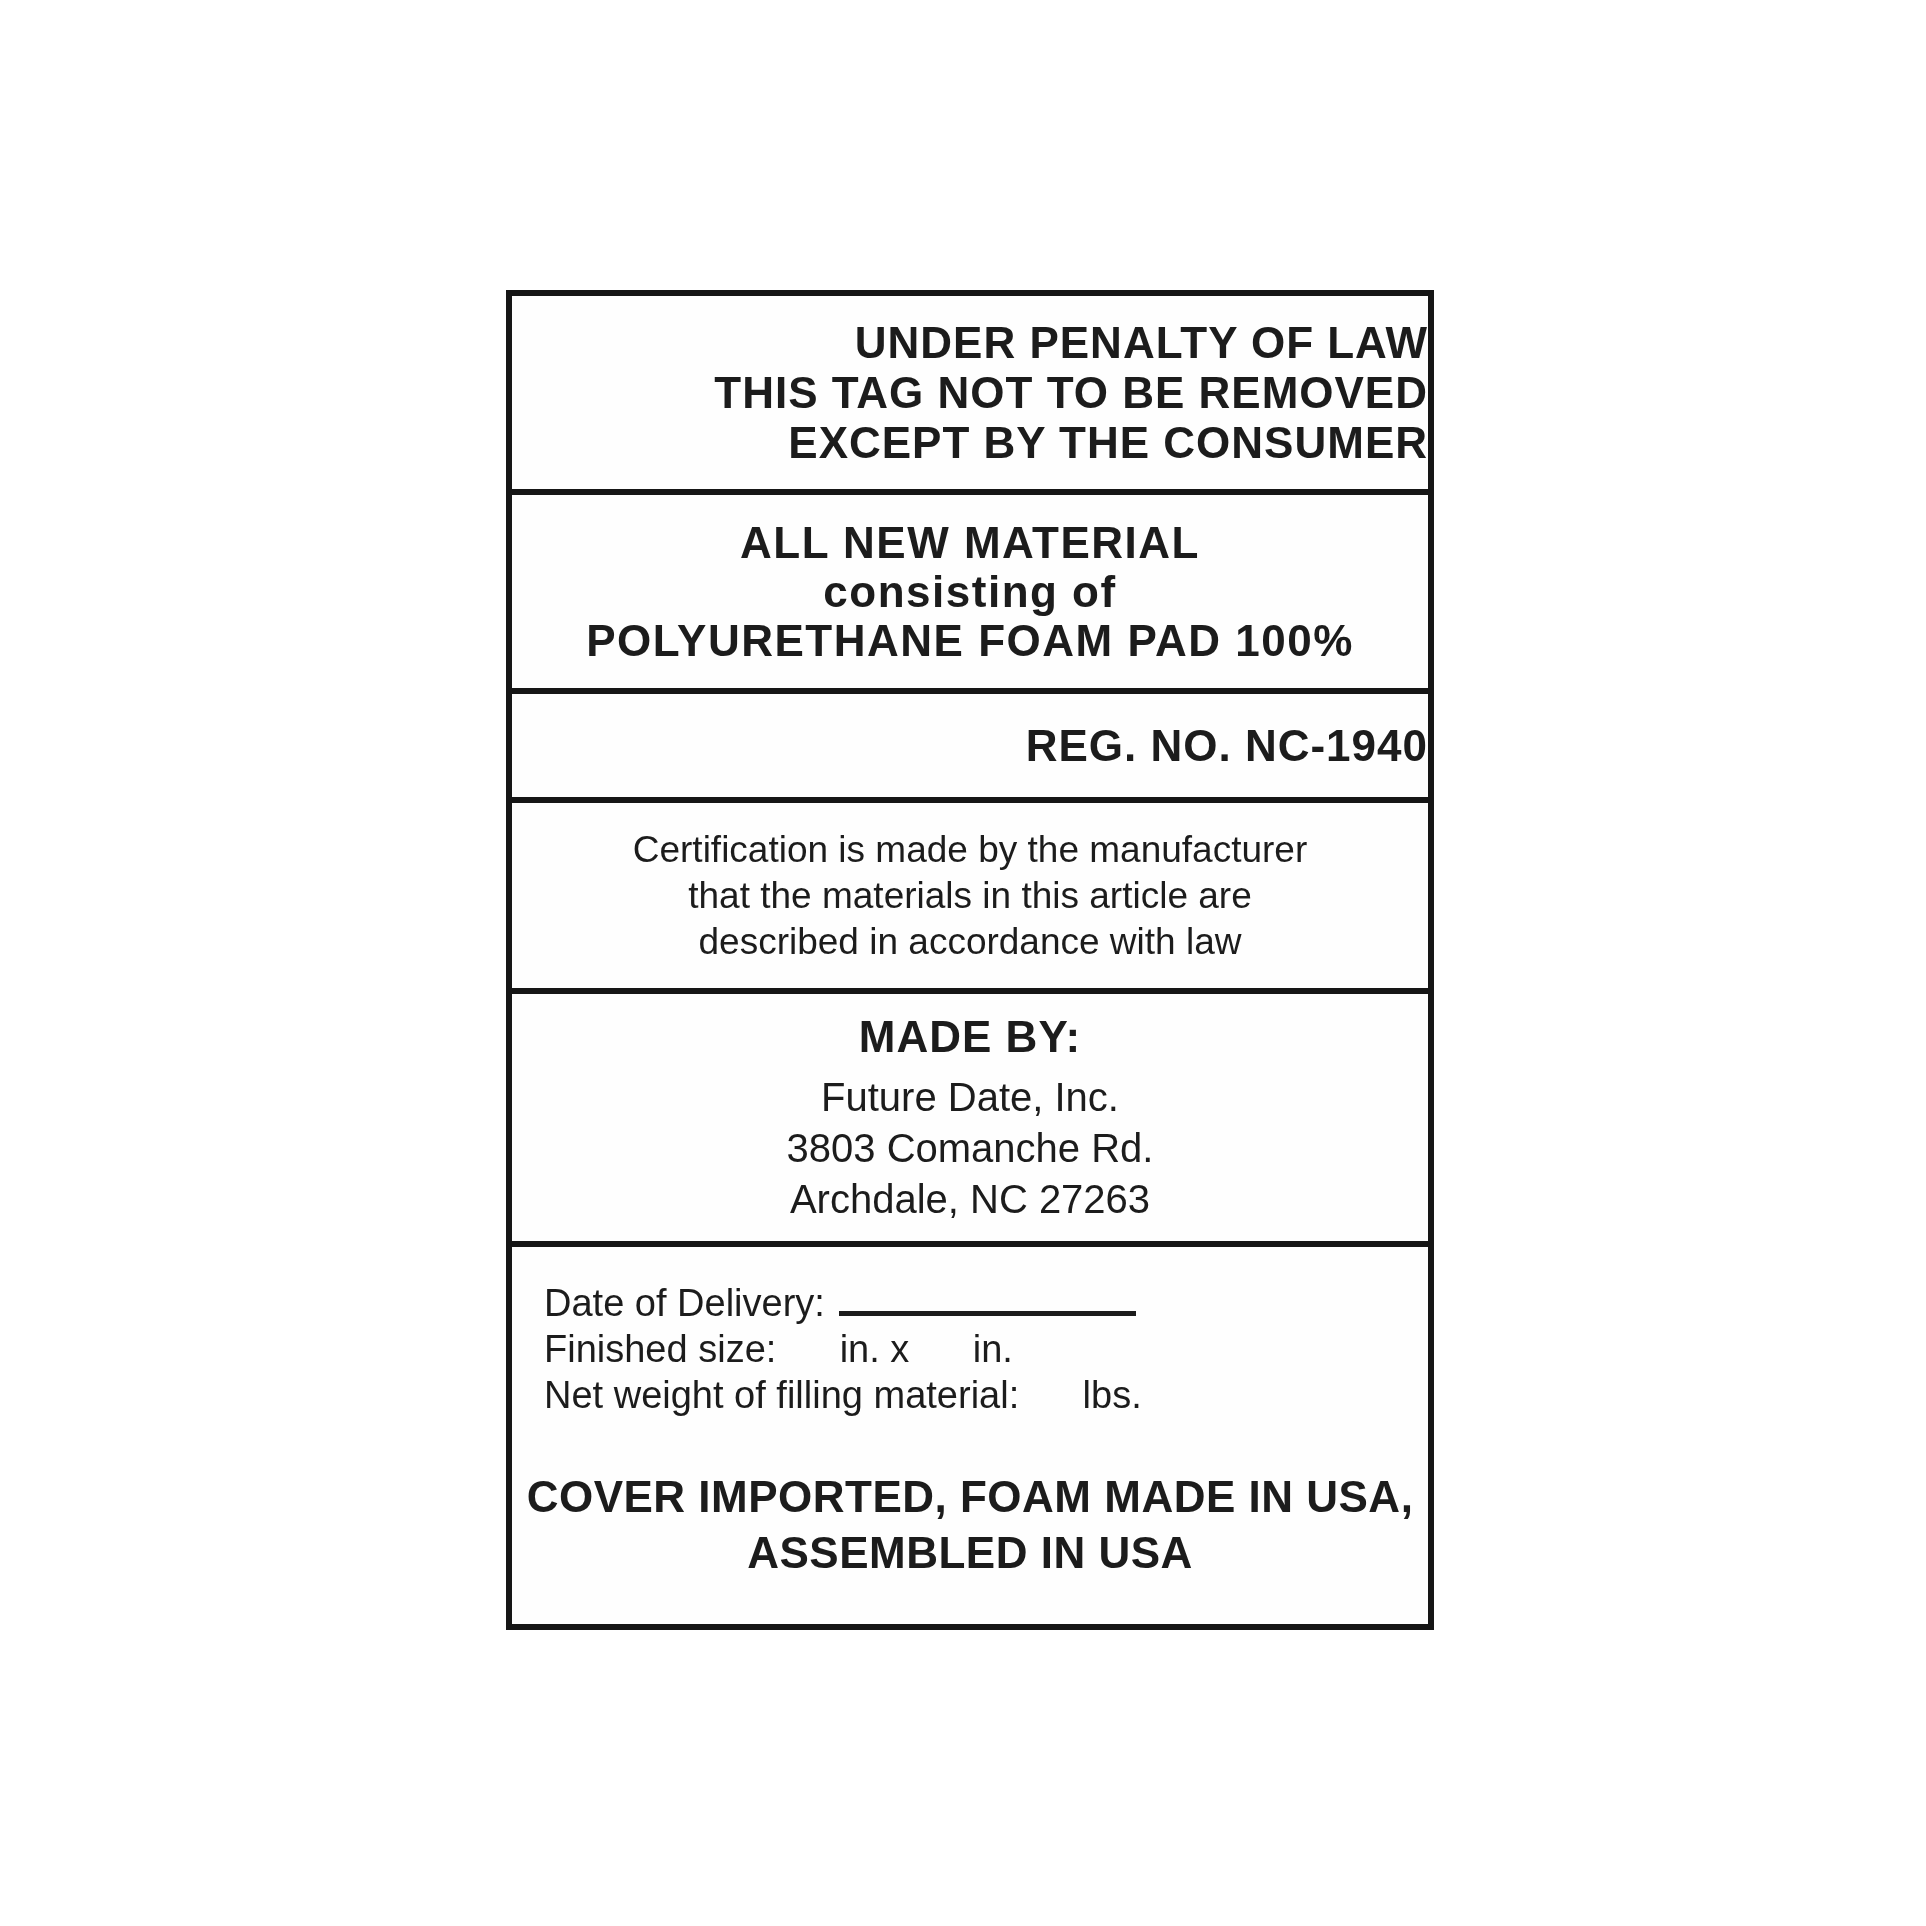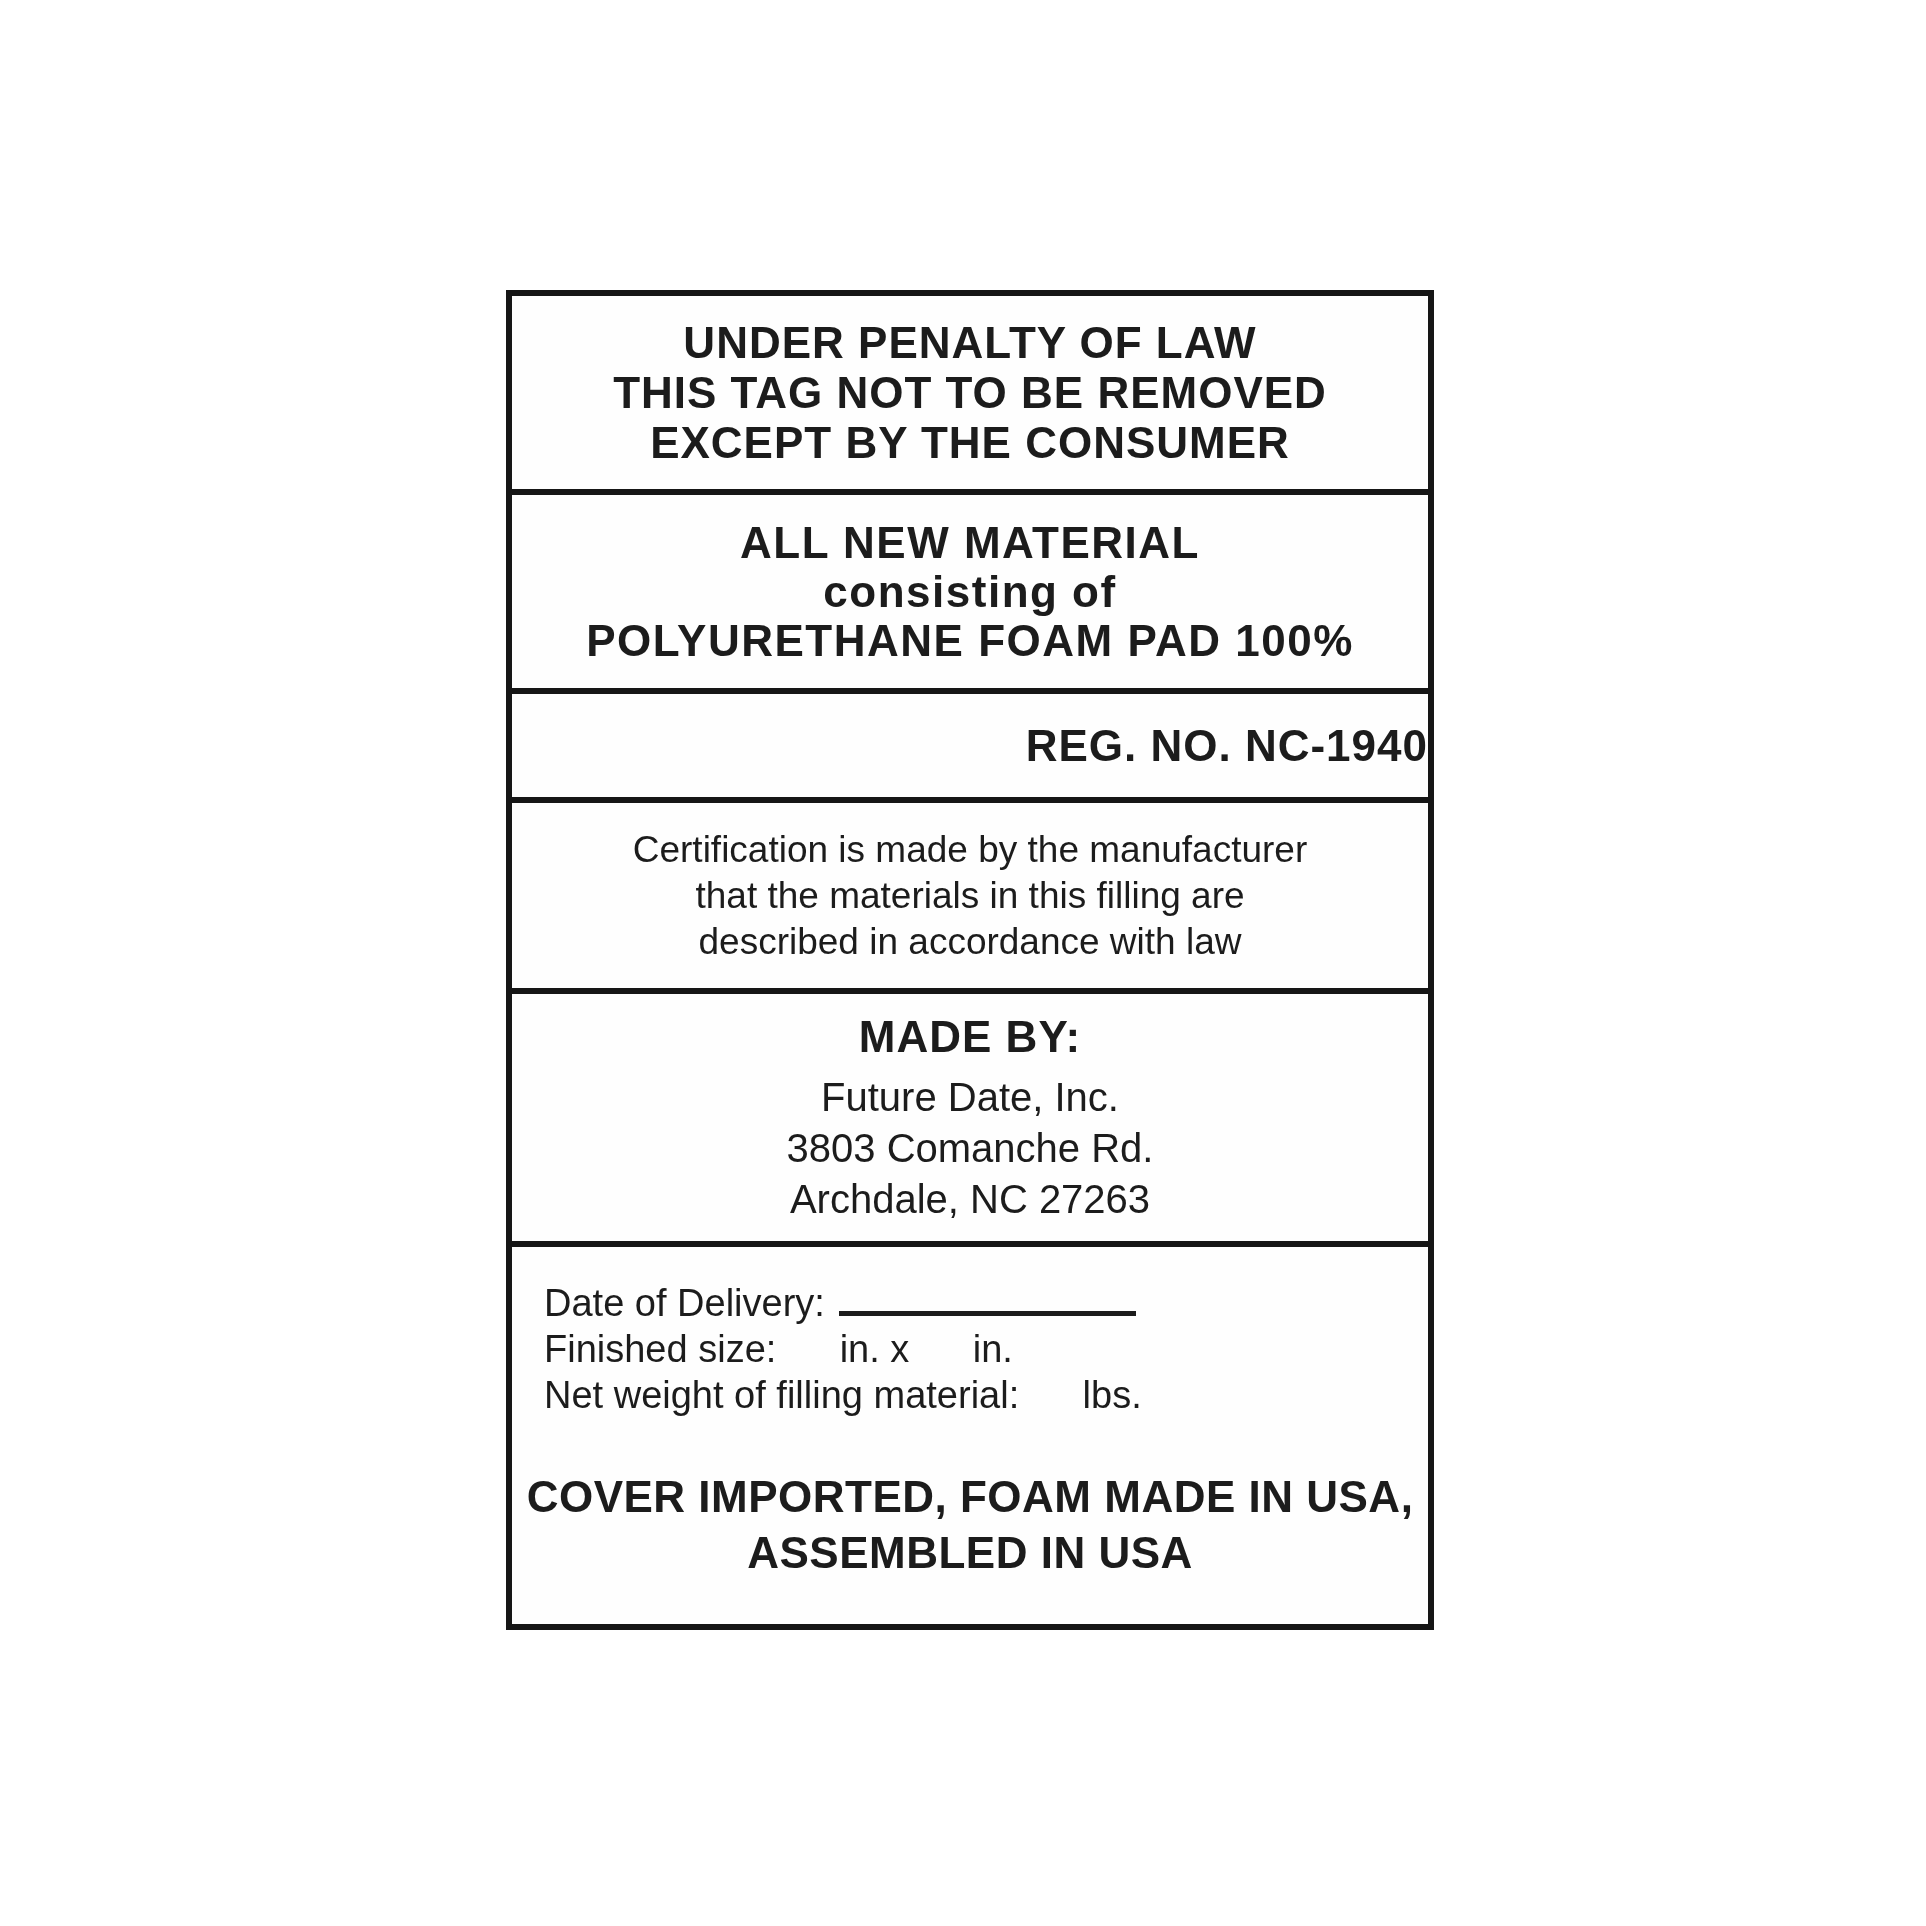--- a/index.html
+++ b/index.html
@@ -30,21 +30,21 @@
     box-sizing: border-box;
     border-bottom: 6px solid #161616;
     display: flex;
     flex-direction: column;
     justify-content: center;
     text-align: center;
     overflow: hidden;
   }
   .sec:last-child { border-bottom: none; }
 
-  .sec-penalty   { height: 199px; }
+  .sec-penalty   { height: 199px; align-items: flex-end; }
   .sec-material  { height: 199px; }
   .sec-reg       { height: 109px; align-items: flex-end; }
   .sec-cert      { height: 191px; }
   .sec-madeby    { height: 253px; }
   .sec-details   { height: 356px; text-align: left; justify-content: space-between; }
 
   .bold-line {
     font-weight: 700;
     font-size: 44px;
     line-height: 50px;
@@ -121,21 +121,21 @@
     <div class="bold-line">consisting of</div>
     <div class="bold-line">POLYURETHANE FOAM PAD 100%</div>
   </div>
 
   <div class="sec sec-reg">
     <div class="reg-line">REG. NO. NC-1940</div>
   </div>
 
   <div class="sec sec-cert">
     <div class="cert-line">Certification is made by the manufacturer</div>
-    <div class="cert-line">that the materials in this filling are</div>
+    <div class="cert-line">that the materials in this article are</div>
     <div class="cert-line">described in accordance with law</div>
   </div>
 
   <div class="sec sec-madeby">
     <div class="madeby-heading">MADE BY:</div>
     <div class="addr-line">Future Date, Inc.</div>
     <div class="addr-line">3803 Comanche Rd.</div>
     <div class="addr-line">Archdale, NC  27263</div>
   </div>
 

